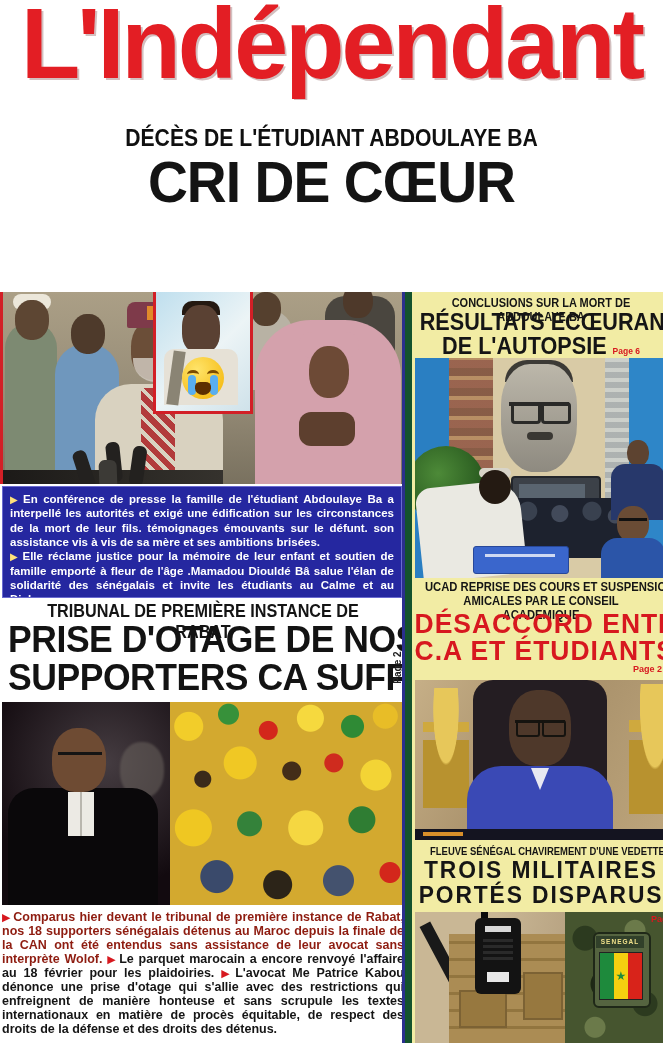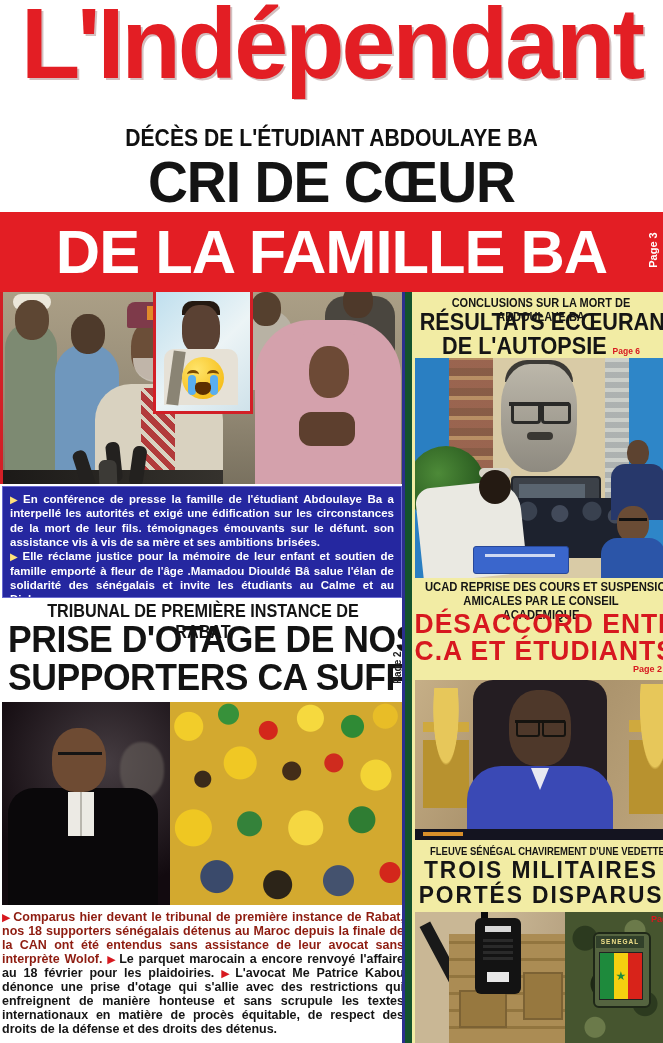--- a/index.html
+++ b/index.html
@@ -233,24 +233,20 @@
 <body>
 
 <div class="page">
 
   <div class="abs masthead">
     <h1>L'Indépendant</h1>
   </div>
 
   <div class="abs lead-kicker">DÉCÈS DE L'ÉTUDIANT ABDOULAYE BA</div>
   <div class="abs lead-main">CRI DE CŒUR</div>
-  <div class="abs band">
-    <div class="band-title">DE LA FAMILLE BA</div>
-    <div class="band-page">Page 3</div>
-  </div>
 
   <div class="abs photo photo-family">
     <div class="pf-f1"></div>
     <div class="pf-f1c"></div>
     <div class="pf-f1h"></div>
     <div class="pf-f2"></div>
     <div class="pf-f2h"></div>
     <div class="pf-f4"></div>
     <div class="pf-f4h"></div>
     <div class="pf-suit"></div>

